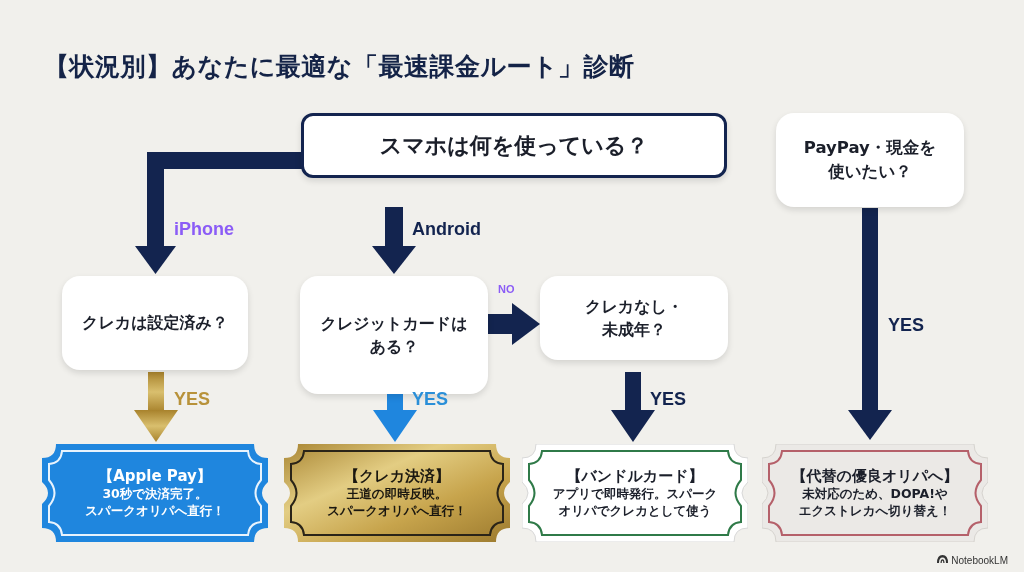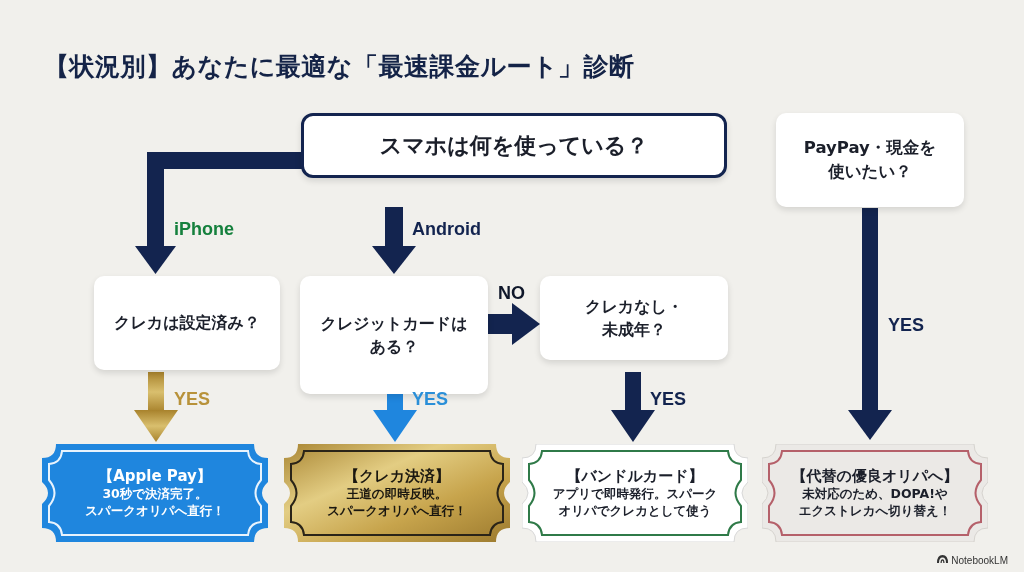--- a/index.html
+++ b/index.html
@@ -19,21 +19,21 @@
     position: absolute; background: #ffffff; border-radius: 10px;
     display: flex; align-items: center; justify-content: center;
     text-align: center; font-weight: bold; color: #1b1f2a;
     box-shadow: 0 3px 6px rgba(0,0,0,0.12);
     line-height: 1.45;
   }
   .box.main {
     border: 3px solid #13244f; border-radius: 12px;
     font-size: 22px;
   }
-  .box.q { font-size: 16px; }
+  .box.q { font-size: 16px; border-radius: 18px; }
   .label {
     position: absolute; font-weight: bold; font-size: 18px;
     font-family: "Liberation Sans", "DejaVu Sans", sans-serif;
     white-space: nowrap;
   }
   svg.arrows { position: absolute; left: 0; top: 0; }
   .ticket {
     position: absolute; width: 226px; height: 98px;
   }
   .ticket svg { position: absolute; left: 0; top: 0; }
@@ -105,41 +105,41 @@
   <span>スマホは何を使っている？</span>
 </div>
 
 <div class="box q" style="left:776px; top:113px; width:188px; height:94px; font-size:16.5px;">
   <div>
     <div>PayPay・現金を</div>
     <div>使いたい？</div>
   </div>
 </div>
 
-<div class="box q" style="left:62px; top:276px; width:186px; height:94px;margin-left:32px;">
+<div class="box q" style="left:62px; top:276px; width:186px; height:94px;">
   <span>クレカは設定済み？</span>
 </div>
 
 <div class="box q" style="left:300px; top:276px; width:188px; height:118px;">
   <div>
     <div>クレジットカードは</div>
     <div>ある？</div>
   </div>
 </div>
 
 <div class="box q" style="left:540px; top:276px; width:188px; height:84px;">
   <div>
     <div>クレカなし・</div>
     <div>未成年？</div>
   </div>
 </div>
 
-<div class="label" style="left:174px; top:219px; color:#15803d;">iPhone</div>
+<div class="label" style="left:174px; top:219px; color:#8b5cf6;">iPhone</div>
 <div class="label" style="left:412px; top:219px; color:#13244f;">Android</div>
-<div class="label" style="left:498px; top:283px; color:#0f172a; font-size:18px;">NO</div>
+<div class="label" style="left:498px; top:283px; color:#8b5cf6; font-size:11px;">NO</div>
 <div class="label" style="left:174px; top:389px; color:#b8923a;">YES</div>
 <div class="label" style="left:412px; top:389px; color:#2a8fd8;">YES</div>
 <div class="label" style="left:650px; top:389px; color:#13244f;">YES</div>
 <div class="label" style="left:888px; top:315px; color:#13244f;">YES</div>
 
 <div class="ticket" style="left:42px; top:444px;">
   <svg width="226" height="98" viewBox="0 0 226 98">
     <path d="M14,0 H212 Q212,14 226,14 V38 Q214,49 226,60 V84 Q212,84 212,98 H14 Q14,84 0,84 V60 Q12,49 0,38 V14 Q14,14 14,0 Z" fill="#1f86de"></path>
     <path d="M20,7 H206 Q207,19 219,20 V36 Q208,49 219,62 V78 Q207,79 206,91 H20 Q19,79 7,78 V62 Q18,49 7,36 V20 Q19,19 20,7 Z" fill="none" stroke="#e8f3fd" stroke-width="2"></path>
   </svg>

